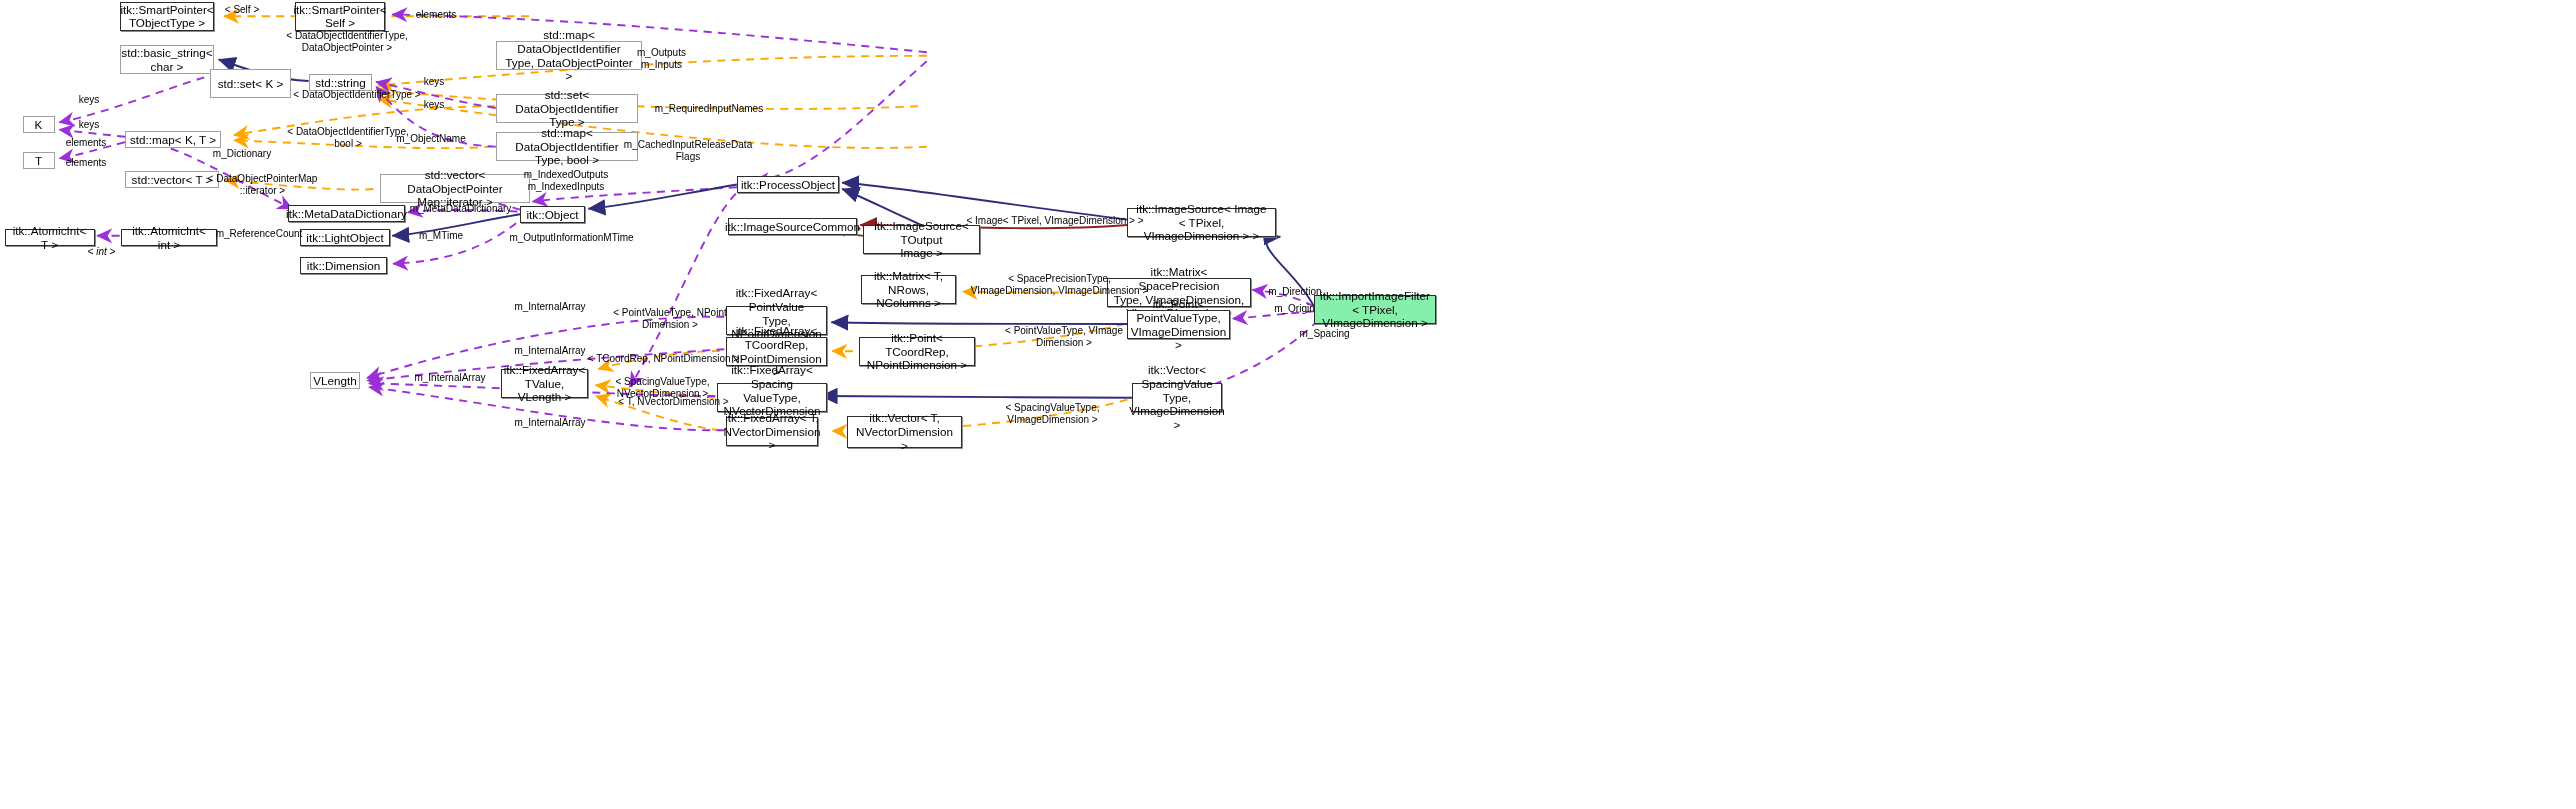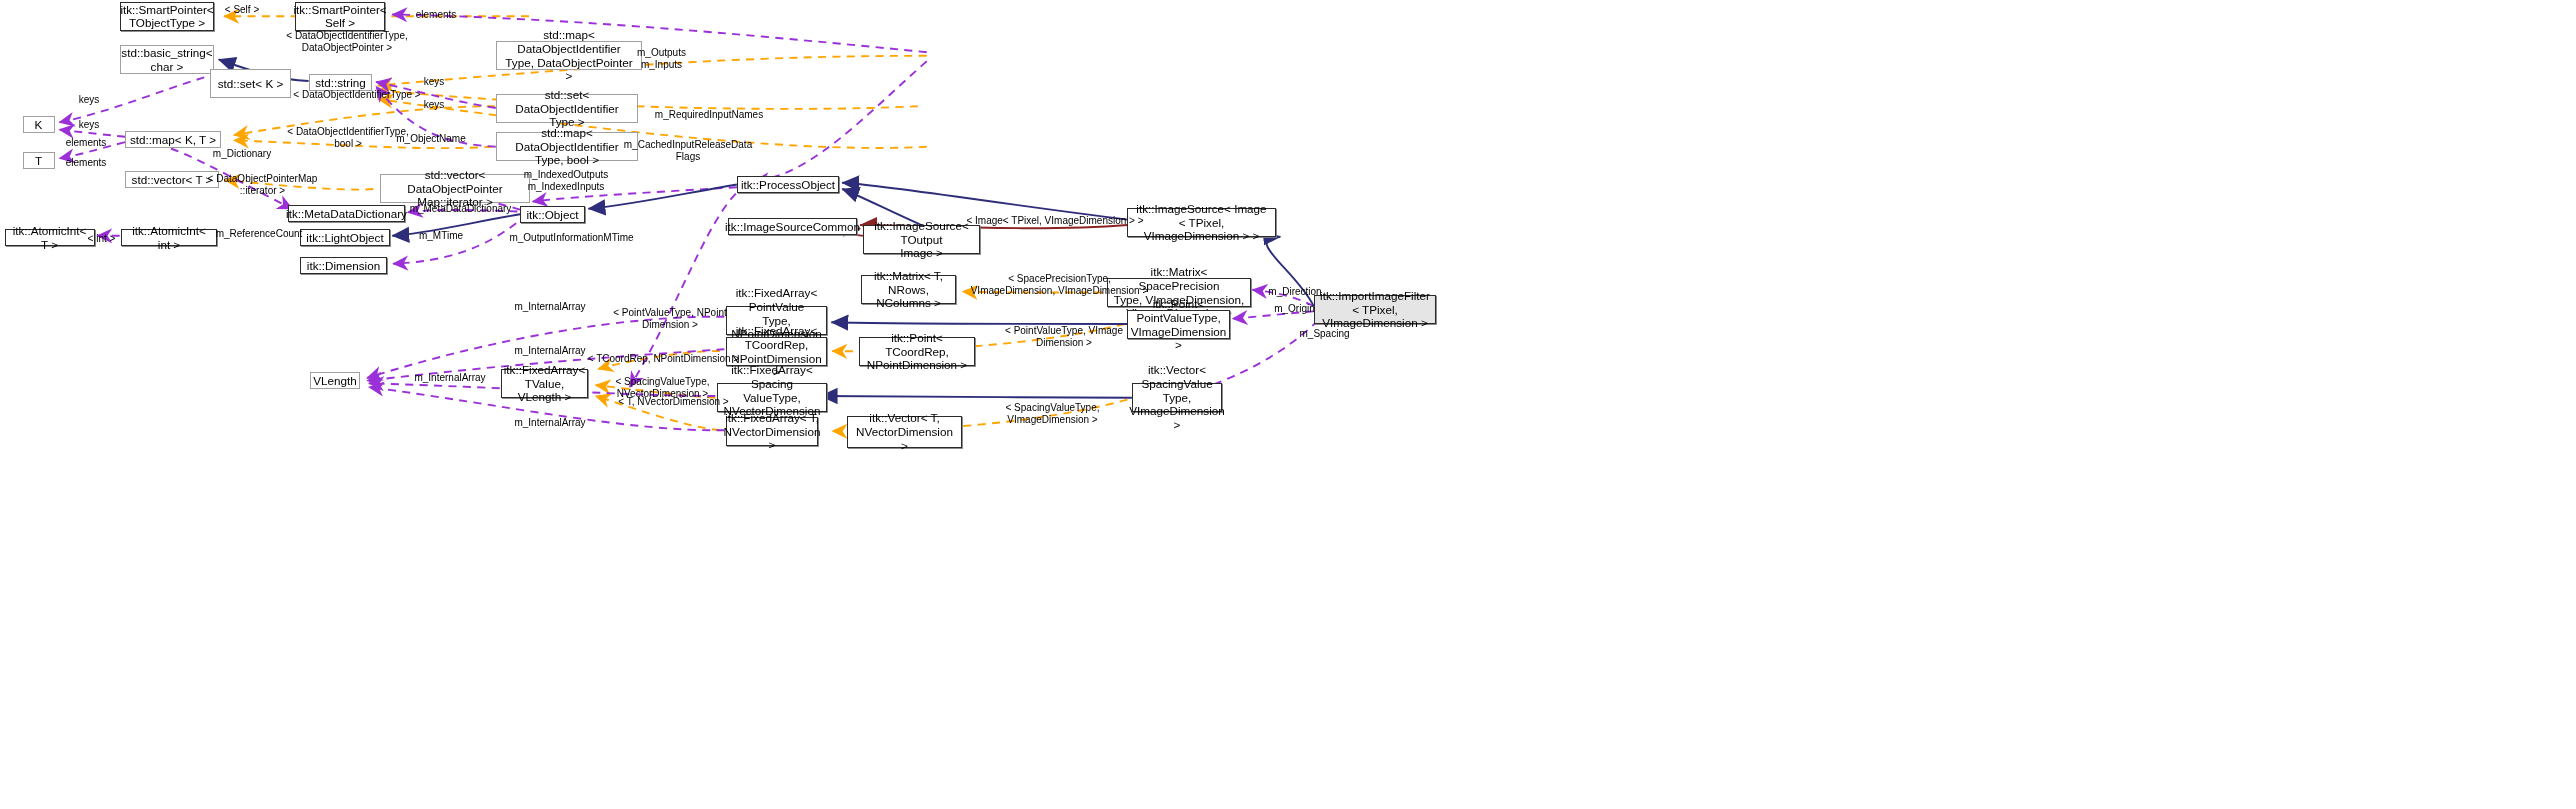--- a/index.html
+++ b/index.html
@@ -26,21 +26,21 @@
     font-size:11.7px;
     padding:0.9px 3.6px;
     white-space:pre-line;
     z-index:5;
   }
   .node.bold{
     border:0.9px solid #2b2b2b;
     box-shadow:0.9px 0.9px 0 0 #808080;
   }
   .node.current{
-    background:#e5e5e5;
+    background:#86efac;
     border:0.9px solid #2b2b2b;
     box-shadow:0.9px 0.9px 0 0 #808080;
   }
   .edge-label{
     position:absolute;
     font-size:10px;
     color:#000000;
     text-align:center;
     line-height:1.15;
     white-space:pre-line;
@@ -187,37 +187,37 @@
   <div id="label-layer">
       <div class="edge-label" style="left: 215px; top: 3.6px; width: 54px;">&lt; Self &gt;</div>
       <div class="edge-label" style="left: 409px; top: 9px; width: 54px;">elements</div>
       <div class="edge-label" style="left: 266px; top: 30px; width: 162px;">&lt; DataObjectIdentifierType,
 DataObjectPointer &gt;</div>
       <div class="edge-label" style="left: 630px; top: 47px; width: 63px;">m_Outputs
 m_Inputs</div>
       <div class="edge-label" style="left: 416px; top: 76px; width: 36px;">keys</div>
       <div class="edge-label" style="left: 276px; top: 89px; width: 162px;">&lt; DataObjectIdentifierType &gt;</div>
       <div class="edge-label" style="left: 416px; top: 99px; width: 36px;">keys</div>
-      <div class="edge-label" style="left: 617px; top: 109px; width: 144px; padding-left: 20px;">m_RequiredInputNames</div>
+      <div class="edge-label" style="left: 617px; top: 103px; width: 144px; padding-left: 20px;">m_RequiredInputNames</div>
       <div class="edge-label" style="left: 71px; top: 94px; width: 36px;">keys</div>
       <div class="edge-label" style="left: 71px; top: 119px; width: 36px;">keys</div>
       <div class="edge-label" style="left: 59px; top: 137px; width: 54px;">elements</div>
       <div class="edge-label" style="left: 59px; top: 157px; width: 54px;">elements</div>
       <div class="edge-label" style="left: 267px; top: 126px; width: 162px;">&lt; DataObjectIdentifierType,
 bool &gt;</div>
       <div class="edge-label" style="left: 386px; top: 133px; width: 90px;">m_ObjectName</div>
       <div class="edge-label" style="left: 605px; top: 139px; width: 166px;">m_CachedInputReleaseData
 Flags</div>
       <div class="edge-label" style="left: 206px; top: 148px; width: 72px;">m_Dictionary</div>
       <div class="edge-label" style="left: 512px; top: 169px; width: 108px;">m_IndexedOutputs
 m_IndexedInputs</div>
       <div class="edge-label" style="left: 193px; top: 173px; width: 139px;">&lt; DataObjectPointerMap
 ::iterator &gt;</div>
       <div class="edge-label" style="left: 393px; top: 203px; width: 135px;">m_MetaDataDictionary</div>
-      <div class="edge-label" style="left: 79px; top: 233px; width: 45px;">&lt; int &gt;</div>
+      <div class="edge-label" style="left: 79px; top: 246px; width: 45px; font-style: italic;">&lt; int &gt;</div>
       <div class="edge-label" style="left: 205px; top: 228px; width: 108px;">m_ReferenceCount</div>
       <div class="edge-label" style="left: 412px; top: 230px; width: 58px;">m_MTime</div>
       <div class="edge-label" style="left: 493px; top: 232px; width: 157px;">m_OutputInformationMTime</div>
       <div class="edge-label" style="left: 956px; top: 215px; width: 198px;">&lt; Image&lt; TPixel, VImageDimension &gt; &gt;</div>
       <div class="edge-label" style="left: 963px; top: 273px; width: 193px;">&lt; SpacePrecisionType,
 VImageDimension, VImageDimension &gt;</div>
       <div class="edge-label" style="left: 1259px; top: 286px; width: 72px;">m_Direction</div>
       <div class="edge-label" style="left: 598px; top: 307px; width: 144px;">&lt; PointValueType, NPoint
 Dimension &gt;</div>
       <div class="edge-label" style="left: 505px; top: 301px; width: 90px;">m_InternalArray</div>

